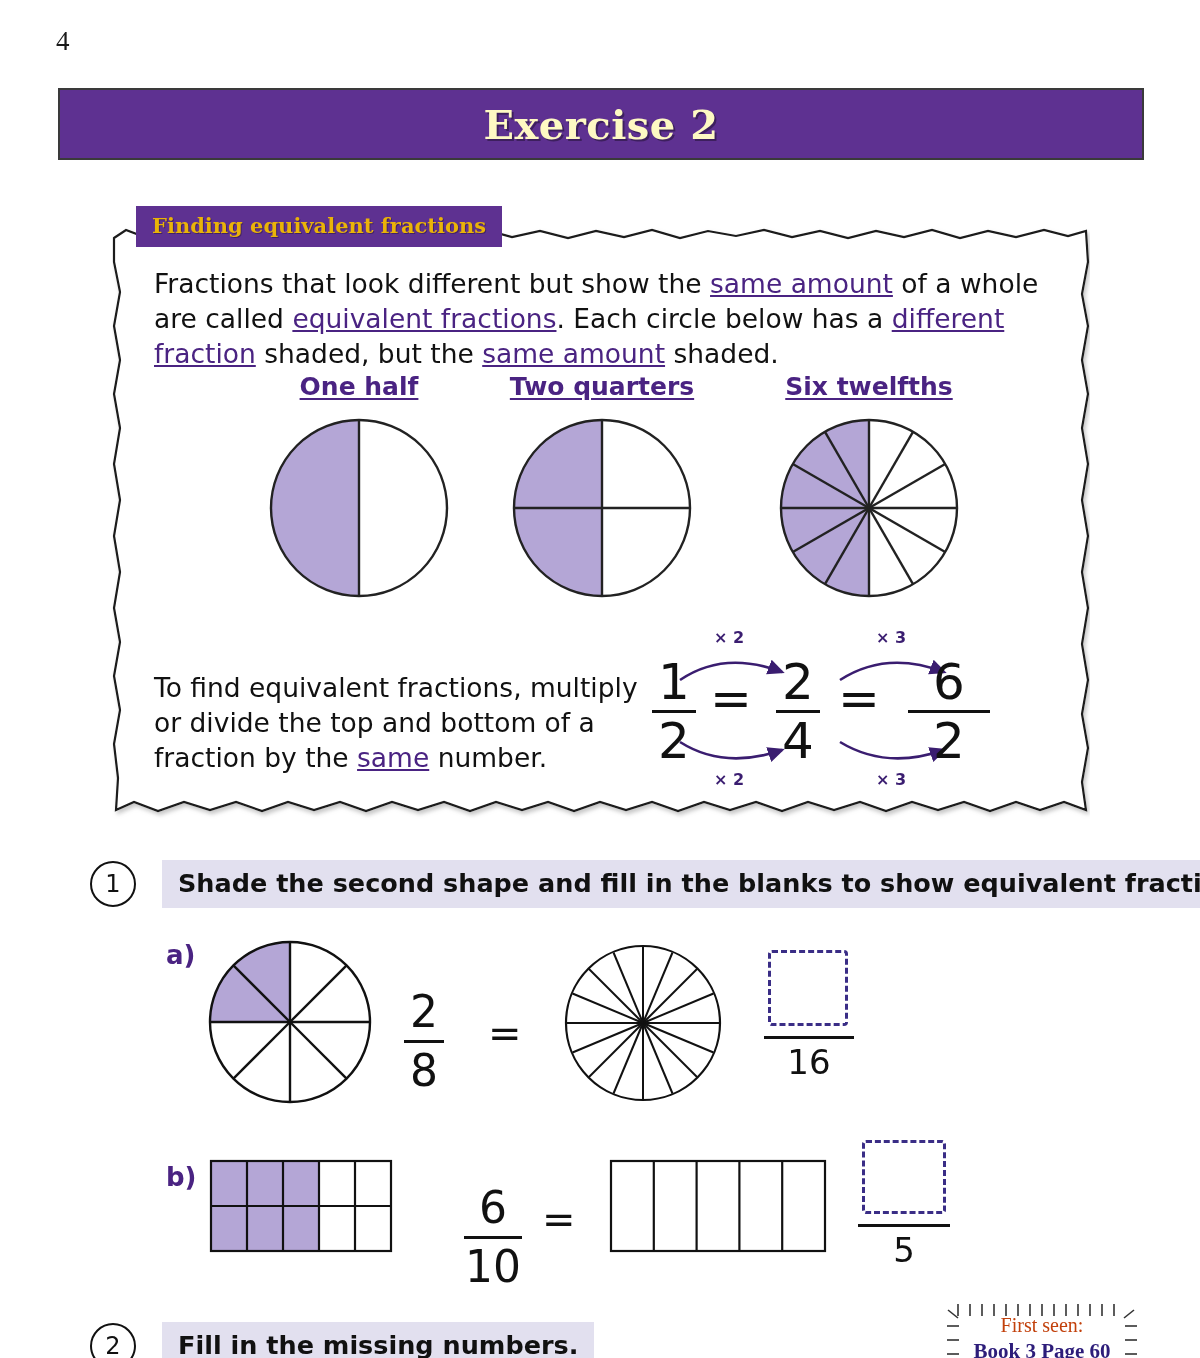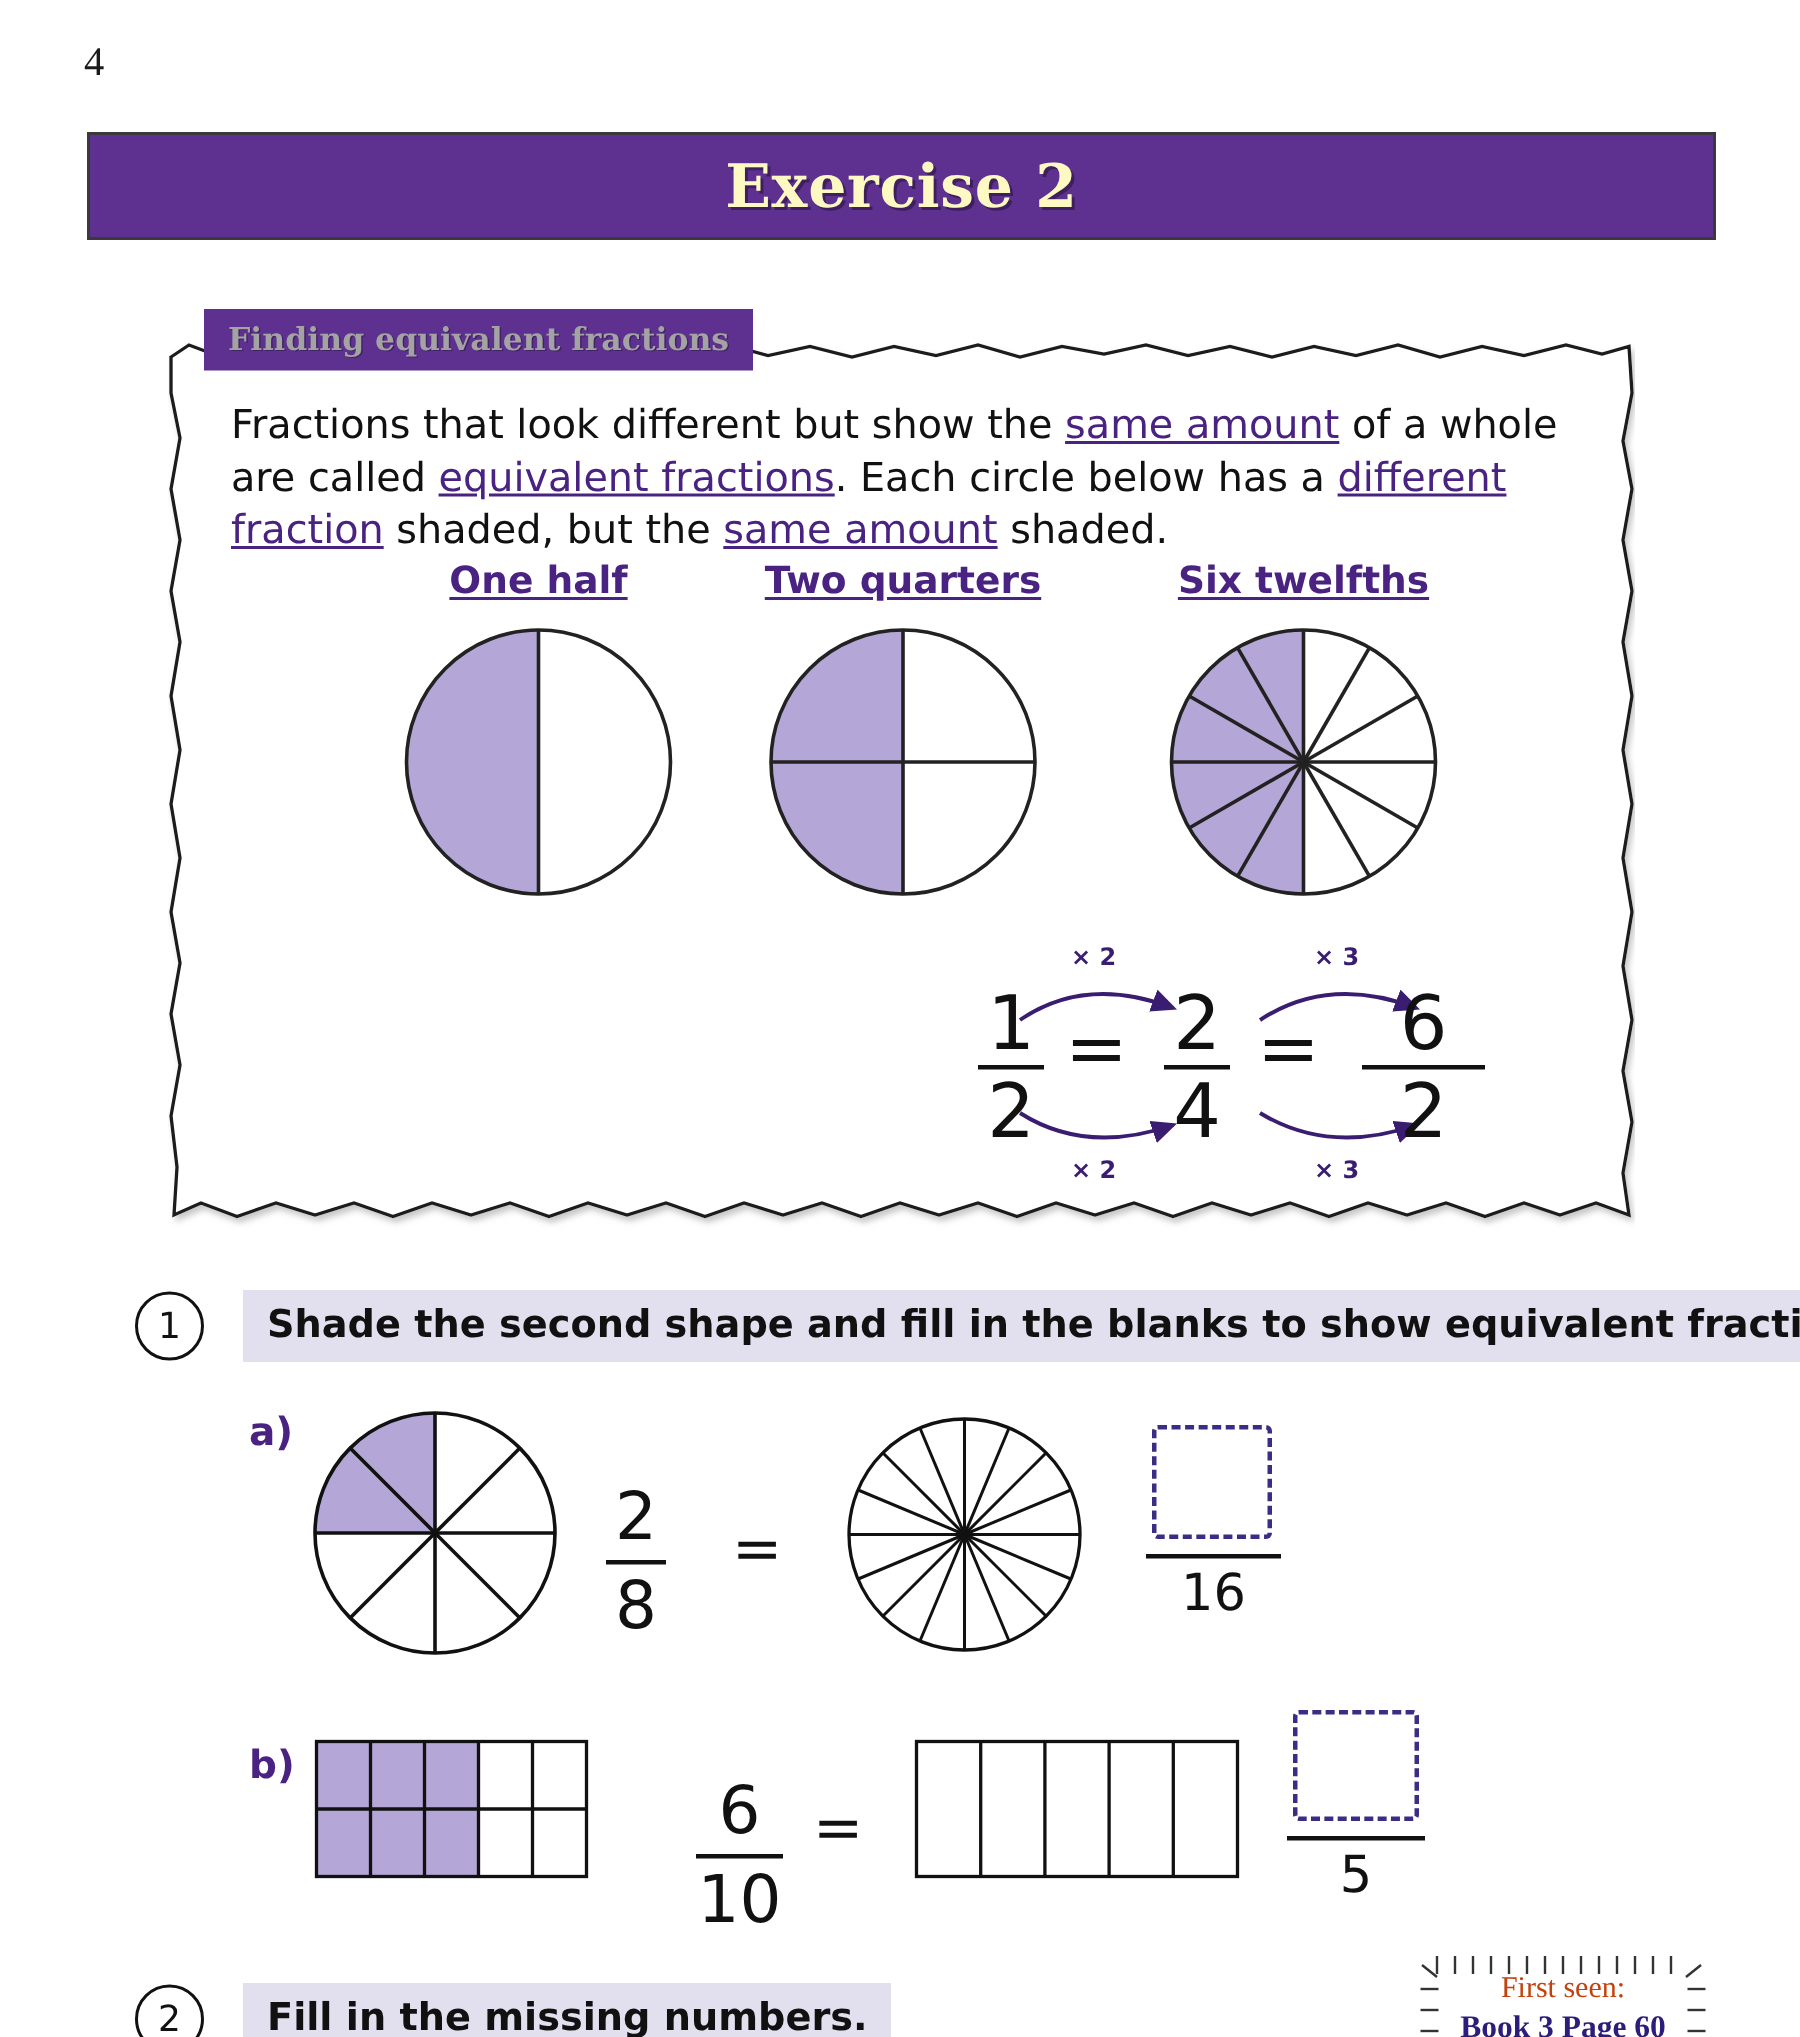--- a/index.html
+++ b/index.html
@@ -66,21 +66,21 @@
   }
   .info-box-tab {
     position: absolute;
     left: 24px;
     top: -16px;
     background: #5e3191;
     padding: 7px 16px 9px 16px;
     z-index: 3;
   }
   .info-box-tab-label {
-    color: #a3a3a3;
+    color: #eab308;
     font-family: "DejaVu Serif", serif;
     font-weight: bold;
     font-size: 21px;
     text-shadow: 1px 1px 0 rgba(0,0,0,0.3);
   }
 
   .info-body {
     position: absolute;
     left: 42px;
     top: 44px;
@@ -336,20 +336,25 @@
           <line x1="95" y1="95" x2="51" y2="171.2"></line>
           <line x1="95" y1="95" x2="18.8" y2="139"></line>
           <line x1="95" y1="95" x2="7" y2="95"></line>
           <line x1="95" y1="95" x2="18.8" y2="51"></line>
           <line x1="95" y1="95" x2="51" y2="18.8"></line>
         </g>
       </svg>
     </div>
   </div>
 
+  <div class="rule-text">
+    <div class="info-para">
+      <span>To find equivalent fractions, multiply or divide the top and bottom of a fraction by the </span><span class="u-purple">same</span><span> number.</span>
+    </div>
+  </div>
 
   <div class="equation-wrap">
     <svg width="420" height="170" viewBox="0 0 420 170" style="position:absolute;left:0;top:0;">
       <defs>
         <marker id="arrowp" markerWidth="7" markerHeight="7" refX="5.4" refY="3" orient="auto">
           <path d="M0,0 L6.5,3 L0,6 Z" fill="#3a1d70"></path>
         </marker>
       </defs>
       <path d="M28,58 Q72,28 130,50" fill="none" stroke="#3a1d70" stroke-width="2.6" marker-end="url(#arrowp)"></path>
       <path d="M28,120 Q72,148 130,128" fill="none" stroke="#3a1d70" stroke-width="2.6" marker-end="url(#arrowp)"></path>

